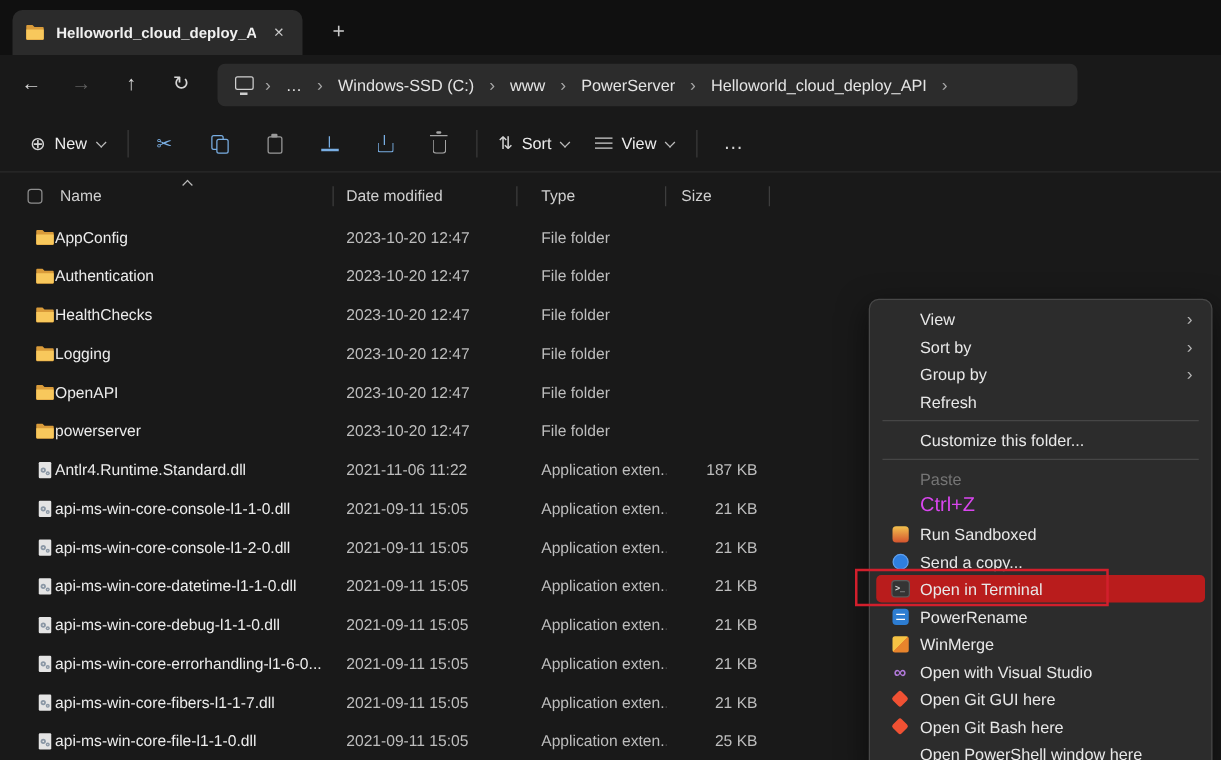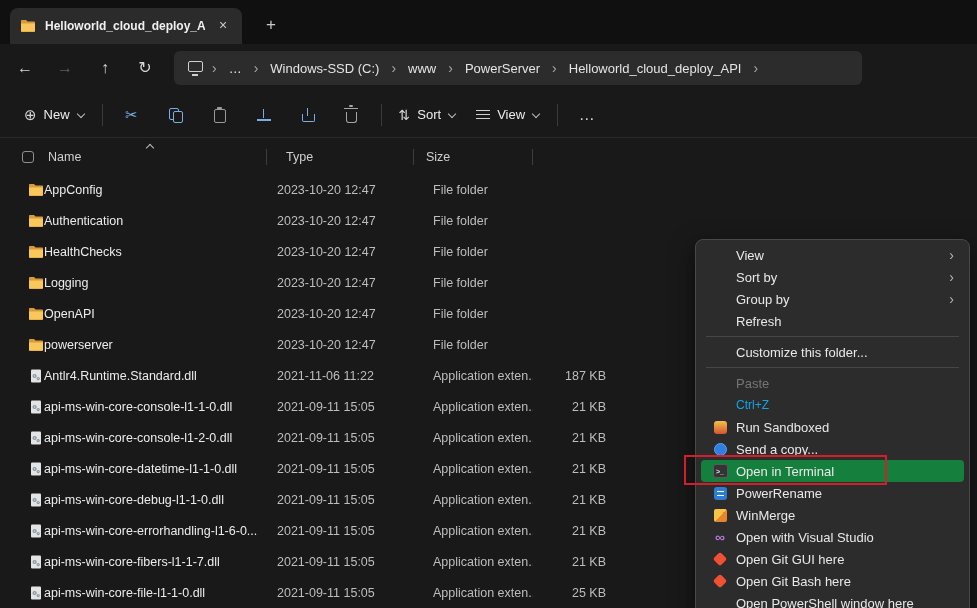--- a/index.html
+++ b/index.html
@@ -91,24 +91,24 @@
   
   .context-menu {
     position:absolute; left:695px; top:239px; width:275px; padding:4px 0;
     background:#2c2c2c; border:1px solid #484848; border-radius:8px;
     box-shadow:0 8px 24px rgba(0,0,0,.55); z-index:50;
   }
   .menu-item {
     position:relative; height:22px; margin:0 5px; padding:0 10px 0 35px;
     display:flex; align-items:center; border-radius:4px; font-size:13px; color:#e8e8e8;
   }
-  .menu-item.highlight { background:#15803d; }
+  .menu-item.highlight { background:#b91c1c; }
   .menu-item.disabled .mi-label { color:#757575; }
   .mi-label { flex:1; white-space:nowrap; overflow:hidden; }
-  .mi-shortcut { color:#0ea5e9; font-size:12px; }
+  .mi-shortcut { color:#d946ef; font-size:16px; }
   .mi-sub { color:#b5b5b5; font-size:14px; }
   .menu-sep { height:1px; background:#464646; margin:4px 10px; }
   .mi-icon { position:absolute; left:10px; top:0; width:18px; height:22px; display:flex; align-items:center; justify-content:center; }
   .ic-sandbox { width:13px; height:13px; border-radius:3px; background:linear-gradient(180deg,#f2c14e 0%,#d4542e 100%); }
   .ic-sendcopy { width:13px; height:13px; border-radius:50%; background:#2f7fe0; border:1px solid #5ea0ef; }
   .ic-terminal { width:15px; height:14px; border-radius:3px; background:#343434; border:1px solid #5a5a5a; color:#e0e0e0; font-size:7px; font-weight:bold; display:flex; align-items:center; justify-content:center; letter-spacing:0; }
   .ic-powerrename { position:relative; width:13px; height:13px; border-radius:3px; background:#2d7dd2; }
   .ic-powerrename::after { content:''; position:absolute; left:3px; right:3px; top:4px; height:1.5px; background:#fff; box-shadow:0 4px 0 #fff; }
   .ic-winmerge { width:13px; height:13px; border-radius:2px; background:linear-gradient(135deg,#f6c344 50%,#e8842c 50%); }
   .ic-vs { color:#b179d9; font-weight:bold; font-size:14px; line-height:14px; }
@@ -215,20 +215,23 @@
       </div>
   </div>
 
   <div class="list">
     <div class="header-row">
       <div class="hcell">
         <span class="hdr-checkbox"></span>
         <span>Name</span>
         <span class="chev-up"></span>
       </div>
+      <div class="hcell hcell-date">
+          <span>Date modified</span>
+        </div>
       <div class="hcell hcell-type">
           <span>Type</span>
         </div>
       <div class="hcell hcell-size">
           <span>Size</span>
         </div>
     </div>
 
     <div class="row">
       <span class="cell-name">

